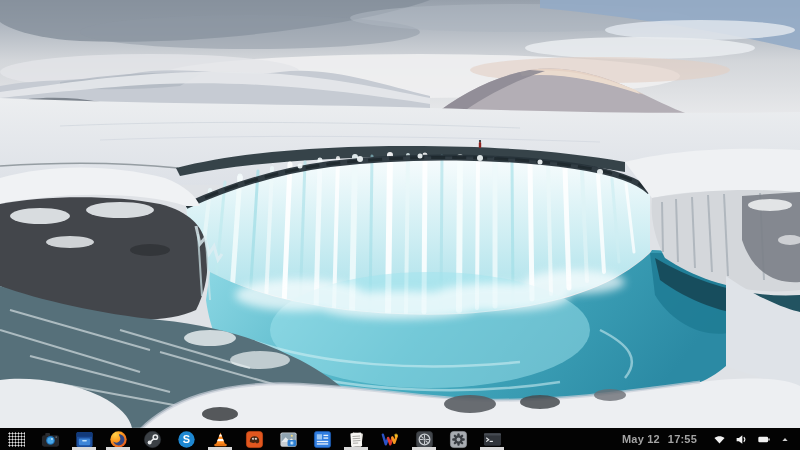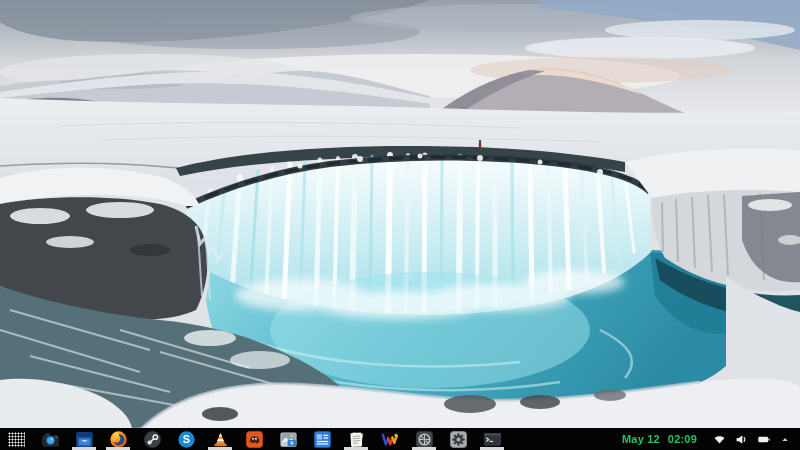--- a/index.html
+++ b/index.html
@@ -10,21 +10,21 @@
   .taskbar{position:absolute;left:0;right:0;bottom:0;height:22px;background:#030303;
            display:flex;align-items:center;padding:0 10px 0 8px;box-sizing:border-box;z-index:5;}
   .launcher{width:17px;height:15px;margin-right:15px;flex:0 0 auto;cursor:pointer;
             background-image:radial-gradient(circle,#e3e3e3 0.9px,rgba(0,0,0,0) 1.15px);
             background-size:3px 3px;background-position:0 0;}
   .dock{display:flex;gap:14px;align-items:center;height:100%;}
   .dock-item{position:relative;width:20px;height:22px;display:flex;align-items:center;
              justify-content:center;cursor:pointer;}
   .dock-item svg{width:19px;height:19px;display:block;}
   .run-indicator{position:absolute;bottom:0;left:-2px;width:24px;height:3px;background:#d9d9d9;}
-  .tray{margin-left:auto;display:flex;align-items:center;gap:9px;color:#22c55e;}
+  .tray{margin-left:auto;display:flex;align-items:center;gap:9px;color:#a3a3a3;}
   .clock{display:flex;gap:8px;font-size:11px;font-weight:700;letter-spacing:.2px;
          margin-right:7px;cursor:pointer;}
   .ticon{display:flex;align-items:center;cursor:pointer;}
   .ticon svg{display:block;}
 </style>
 </head>
 <body>
 
 <div class="desktop">
   <svg class="wall" viewBox="0 0 800 430" preserveAspectRatio="none">
@@ -355,21 +355,21 @@
           <rect x="1" y="3.5" width="18" height="2.4" rx="1.2" fill="#464b52"></rect>
           <path d="M3.4 8.2 L6 10.2 L3.4 12.2" fill="none" stroke="#e8eaec" stroke-width="1.2"></path>
           <rect x="7" y="11.4" width="3.4" height="1.2" fill="#e8eaec"></rect>
         </svg>
         <span class="run-indicator" style="background: rgb(217, 217, 217);"></span>
       </div>
     </div>
   <div class="tray">
     <div class="clock">
       <span>May 12</span>
-      <span>02:09</span>
+      <span>17:55</span>
     </div>
     <span class="ticon" title="Network">
       <svg width="13" height="13" viewBox="0 0 16 16">
           <path d="M8 13 L1.8 6.2 C5.4 3.4 10.6 3.4 14.2 6.2 Z" fill="#f1f1f1"></path>
         </svg>
     </span>
     <span class="ticon" title="Volume">
       <svg width="13" height="13" viewBox="0 0 16 16">
           <path d="M2 6 h2.8 L9 2.8 v10.4 L4.8 10 H2 Z" fill="#f1f1f1"></path>
           <path d="M10.8 5.2 A4 4 0 0 1 10.8 10.8" fill="none" stroke="#f1f1f1" stroke-width="1.3"></path>

